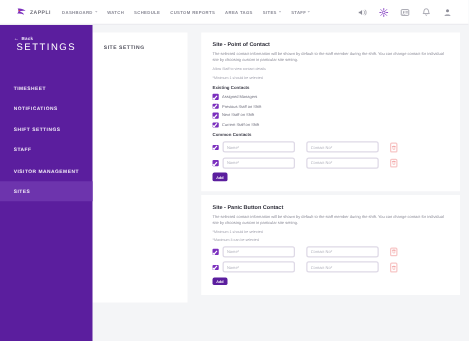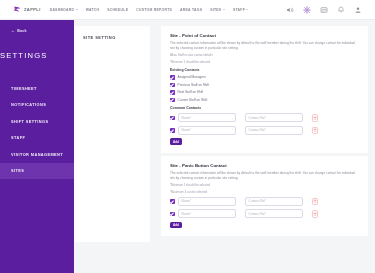--- a/index.html
+++ b/index.html
@@ -47,22 +47,22 @@
     padding-top: 6px; color: #fff;
     position: relative;
   }
   .back {
     display: flex; align-items: center; gap: 2px;
     font-size: 3.6px; font-weight: bold; letter-spacing: .2px;
     margin: 3px 0 0 11px; color: #e8dff5; cursor: pointer;
   }
   .back-arrow { font-size: 4px; line-height: 1; }
   .settings-title {
-    font-size: 7.6px; letter-spacing: 1.2px;
-    margin-top: 18px; color: #ffffff; font-weight: normal;
+    text-align: center; font-size: 7.6px; letter-spacing: 1.2px;
+    margin-top: 0; color: #ffffff; font-weight: normal;
   }
   .menu { margin-top: 20px; }
   .menu-item {
     height: 16.5px; display: flex; align-items: center;
     padding-left: 11px;
     font-size: 3.9px; font-weight: bold; letter-spacing: .4px;
     color: #f0e9f7; cursor: pointer;
   }
   .menu-item.active { background: #6d34ad; }
 

